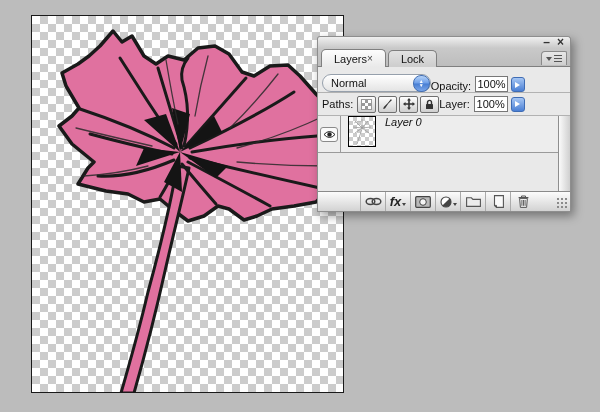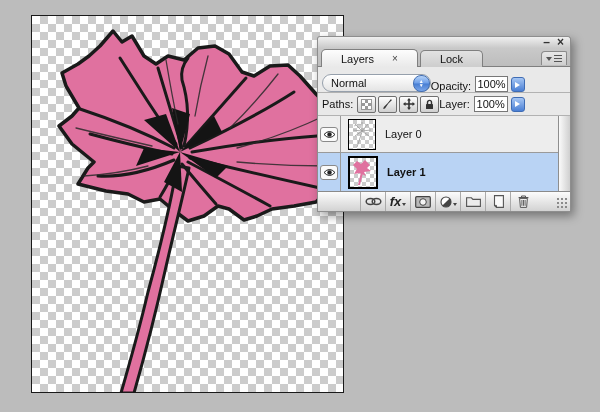--- a/index.html
+++ b/index.html
@@ -32,21 +32,21 @@
     background:linear-gradient(#f0f0f0,#c9c9c9);
     display:flex;justify-content:flex-end;align-items:center;gap:7px;padding:0 6px;
   }
   .winbtn{font-size:12px;line-height:9px;color:#333;cursor:default;font-weight:bold;}
   .tabrow{
     height:18px;border-left:1px solid #8e8e8e;border-right:1px solid #8e8e8e;
     background:linear-gradient(#c9c9c9,#bdbdbd);
     display:flex;align-items:flex-end;padding:0 3px;position:relative;z-index:2;
   }
   .tab{
-    height:16px;display:flex;align-items:center;gap:18px;padding:0 19px;
+    height:16px;display:flex;align-items:center;gap:0;padding:0 12px;
     border:1px solid #7f7f7f;border-bottom:none;border-radius:5px 5px 0 0;
     background:linear-gradient(#e2e2e2,#cdcdcd);margin-right:2px;margin-bottom:-1px;
   }
   .tab.active{background:linear-gradient(#fdfdfd,#e9e9e9);height:17px;}
   .tab-close{font-size:10px;color:#444;line-height:10px;}
   .flyout{
     margin-left:auto;margin-bottom:1px;width:24px;height:13px;
     display:flex;align-items:center;justify-content:center;gap:2px;
     border:1px solid #8a8a8a;border-bottom:none;border-radius:4px 2px 0 0;
     background:linear-gradient(#e8e8e8,#cfcfcf);
@@ -97,21 +97,21 @@
       linear-gradient(45deg,#9a9a9a 25%,transparent 25%,transparent 75%,#9a9a9a 75%),
       linear-gradient(45deg,#9a9a9a 25%,transparent 25%,transparent 75%,#9a9a9a 75%);
     background-size:6px 6px;background-position:0 0,3px 3px;background-color:#fff;
   }
   .layerslist{height:75px;position:relative;}
   .scrollstrip{
     position:absolute;right:0;top:0;bottom:0;width:11px;
     border-left:1px solid #8e8e8e;
     background:linear-gradient(to right,#fafafa,#cfcfcf);
   }
-  .layerrow{height:37px;display:flex;align-items:center;margin-right:12px;}
+  .layerrow{height:37px;display:flex;margin-right:12px;font-style:italic;}
   .layerrow.row0{background:#ededed;border-bottom:1px solid #9a9a9a;height:36px;}
   .layerrow.row1{background:#b9d3f4;height:38px;}
   .eyecell{width:22px;align-self:stretch;border-right:1px solid #9a9a9a;display:flex;align-items:center;justify-content:center;}
   .eyebtn{width:16px;height:13px;border:1px solid #8a8a8a;border-radius:3px;background:#fafafa;display:flex;align-items:center;justify-content:center;}
   .thumb{margin-left:7px;border:1px solid #000;width:26px;height:29px;
     background-image:
       linear-gradient(45deg,#cccccc 25%,transparent 25%,transparent 75%,#cccccc 75%),
       linear-gradient(45deg,#cccccc 25%,transparent 25%,transparent 75%,#cccccc 75%);
     background-size:8px 8px;background-position:0 0,4px 4px;background-color:#fff;
     overflow:hidden;}
@@ -282,37 +282,20 @@
                 <path d="M13,11 L6,16"></path>
                   <path d="M13,12 L8,27"></path>
                 <path d="M5,6 Q10,3 14,5" stroke="#b5b5b5"></path>
                   <path d="M16,4 Q20,6 21,9" stroke="#b5b5b5"></path>
               </g>
             </svg>
           </span>
           <span class="layername">Layer 0</span>
         </div>
 
-        <div class="layerrow row1">
-          <span class="eyecell">
-            <span class="eyebtn">
-              <svg width="13" height="9" viewBox="0 0 13 9">
-                  <path d="M1,4.5 Q6.5,-1.5 12,4.5 Q6.5,10.5 1,4.5 Z" fill="#fcfcfc" stroke="#222" stroke-width="1"></path>
-                  <circle cx="6.5" cy="4.5" r="2.2" fill="#222"></circle>
-                </svg>
-            </span>
-          </span>
-          <span class="thumb selected">
-            <svg width="24" height="27" viewBox="0 0 24 27">
-              <path d="M3,7 L7,3 L11,6 L15,2 L20,7 L17,10 L21,13 L14,14 L16,18 L10,15 L4,16 L7,11 Z" fill="#e0719f"></path>
-              <path d="M11,14 L8,27 L10,27 L13,15 Z" fill="#e0719f"></path>
-            </svg>
-          </span>
-          <span class="layername">Layer 1</span>
-        </div>
       </div>
 
       <div class="bottombar">
         <span class="iconcell">
           <svg width="17" height="9" viewBox="0 0 17 9">
               <ellipse cx="5.5" cy="4.5" rx="4.3" ry="3" fill="none" stroke="#444" stroke-width="1.5"></ellipse>
               <ellipse cx="11.5" cy="4.5" rx="4.3" ry="3" fill="none" stroke="#444" stroke-width="1.5"></ellipse>
             </svg>
         </span>
         <span class="iconcell">

